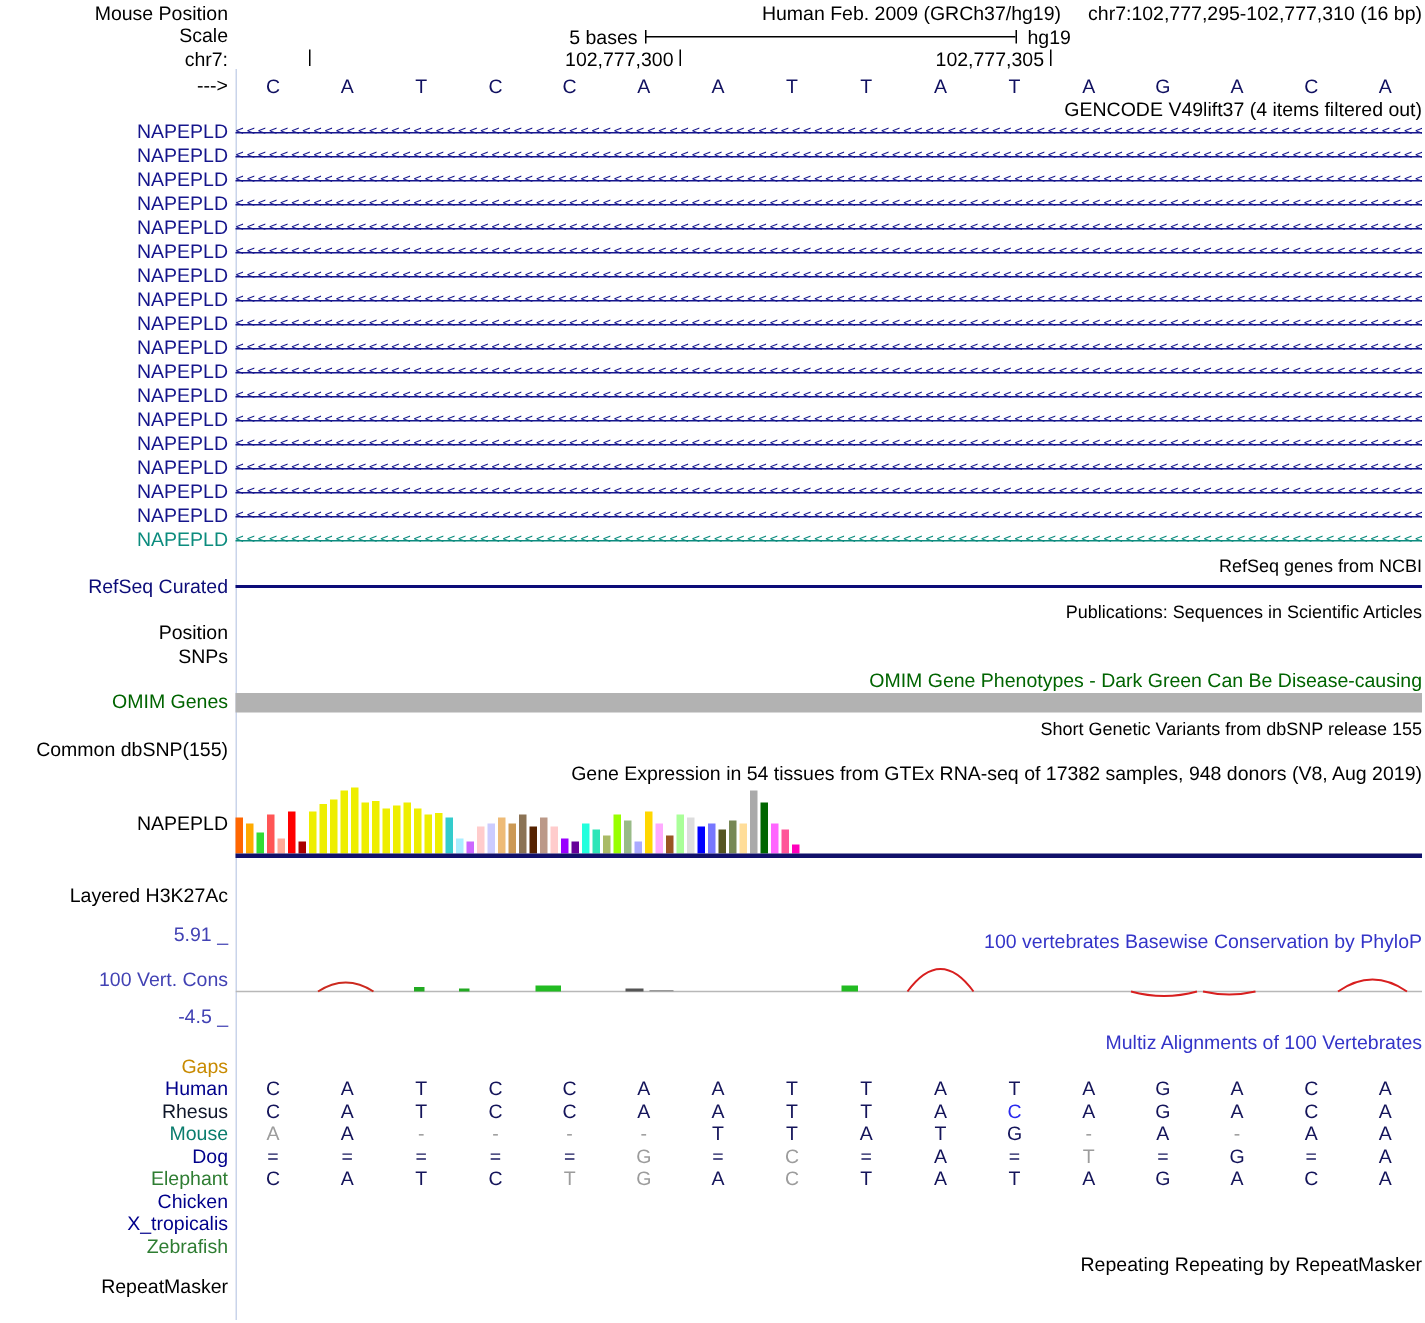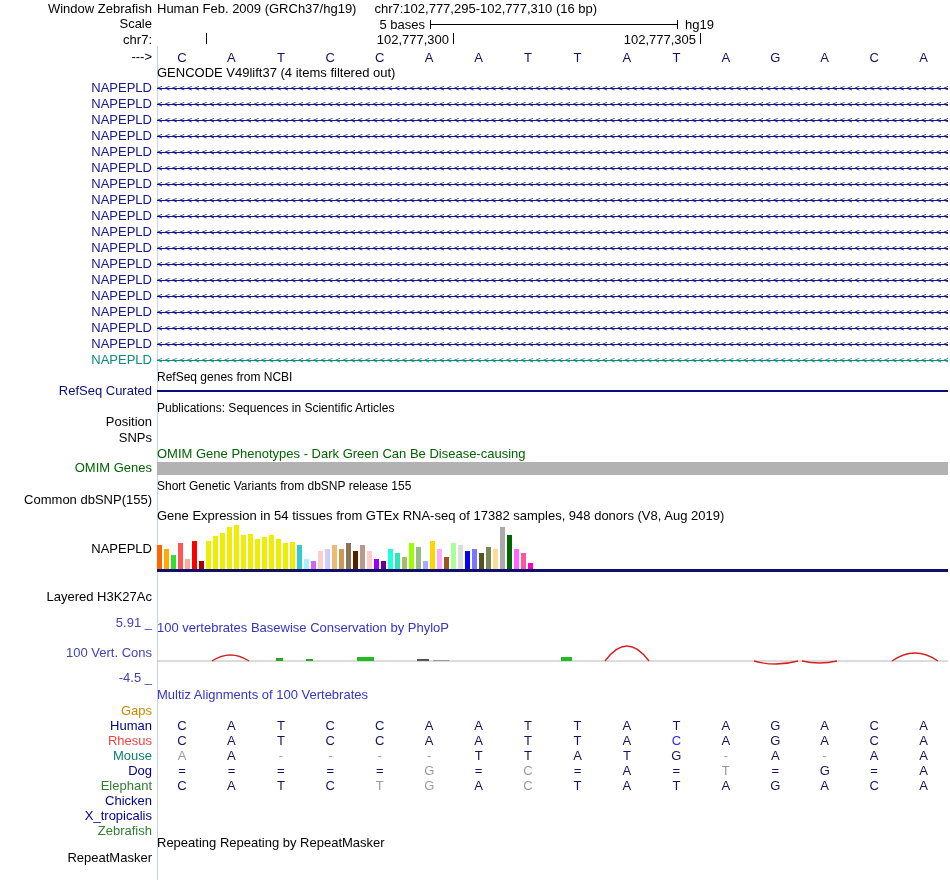--- a/index.html
+++ b/index.html
@@ -1,21 +1,21 @@
 <!DOCTYPE html>
 <html><head>
 <meta charset="utf-8">
 <style>
   *{margin:0;padding:0;box-sizing:border-box}
   html,body{background:#fff}
   body{font-family:"Liberation Sans",sans-serif;color:#000}
   #screen{position:relative;width:950px;height:882px;background:#fff;overflow:hidden;font-size:13px}
   .abs{position:absolute}
   .g{position:absolute;left:0;width:152px;text-align:right;white-space:nowrap;line-height:14px}
-  .c{position:absolute;left:157px;width:791px;text-align:left;white-space:nowrap;line-height:14px}
+  .c{position:absolute;left:157px;width:791px;text-align:right;white-space:nowrap;line-height:14px}
   .small{font-size:12px}
   #guide-left{position:absolute;left:157px;top:46px;width:1px;height:834px}
   #ruler{position:absolute;left:157px;top:33px;width:791px;height:14px}
   .rtick{position:absolute;top:0;width:1px;height:11px;background:#000}
   .rlabel{position:absolute;top:0;width:120px;text-align:right;line-height:13px}
   #seq-row{position:absolute;left:157px;top:50px;width:791px;height:15px}
   .base{position:absolute;top:0;width:50px;text-align:center;line-height:15px;font-size:13px}
   #transcripts,#multiz-rows{position:absolute;left:0;top:0;width:100%;height:100%}
   .tx-label{font-size:13px;line-height:16px}
   .tx{position:absolute;left:157px;width:791px;height:16px;overflow:hidden;white-space:nowrap;
@@ -28,21 +28,21 @@
   .sp-label{font-size:13px;line-height:15px}
   .sp-row{position:absolute;left:157px;width:791px;height:15px}
 </style>
 </head>
 <body>
 
 <div id="screen">
 
   <div id="guide-left" style="background: rgb(201, 212, 234);"></div>
 
-  <div class="g" style="top:2px">Window Zebrafish</div>
+  <div class="g" style="top:2px">Mouse Position</div>
   <div class="c" style="top:2px">
     <span style="margin-right:18px">Human Feb. 2009 (GRCh37/hg19)</span><span>chr7:102,777,295-102,777,310 (16 bp)</span>
   </div>
 
   <div class="g" style="top:17px">Scale</div>
   <div class="abs" style="left:157px;top:17px;width:791px;height:15px">
     <div class="abs" style="left:0;top:0;width:268px;text-align:right">5 bases</div>
     <div class="abs" style="left:273px;top:7px;width:247px;height:1px;background:#000"></div>
     <div class="abs" style="left:273px;top:3px;width:1px;height:9px;background:#000"></div>
     <div class="abs" style="left:520px;top:3px;width:1px;height:9px;background:#000"></div>
@@ -230,21 +230,21 @@
         <span class="base" style="left: 346.062px; color: rgb(20, 20, 90);">T</span>
         <span class="base" style="left: 395.5px; color: rgb(20, 20, 90);">T</span>
         <span class="base" style="left: 444.938px; color: rgb(20, 20, 90);">A</span>
         <span class="base" style="left: 494.375px; color: rgb(20, 20, 90);">T</span>
         <span class="base" style="left: 543.812px; color: rgb(20, 20, 90);">A</span>
         <span class="base" style="left: 593.25px; color: rgb(20, 20, 90);">G</span>
         <span class="base" style="left: 642.688px; color: rgb(20, 20, 90);">A</span>
         <span class="base" style="left: 692.125px; color: rgb(20, 20, 90);">C</span>
         <span class="base" style="left: 741.562px; color: rgb(20, 20, 90);">A</span>
       </div>
-      <div class="g sp-label" style="top: 733px; color: #ef4444;">Rhesus</div>
+      <div class="g sp-label" style="top: 733px; color: #0f172a;">Rhesus</div>
       <div class="sp-row" style="top: 733px;">
         <span class="base" style="left: 0px; color: rgb(20, 20, 90);">C</span>
         <span class="base" style="left: 49.4375px; color: rgb(20, 20, 90);">A</span>
         <span class="base" style="left: 98.875px; color: rgb(20, 20, 90);">T</span>
         <span class="base" style="left: 148.312px; color: rgb(20, 20, 90);">C</span>
         <span class="base" style="left: 197.75px; color: rgb(20, 20, 90);">C</span>
         <span class="base" style="left: 247.188px; color: rgb(20, 20, 90);">A</span>
         <span class="base" style="left: 296.625px; color: rgb(20, 20, 90);">A</span>
         <span class="base" style="left: 346.062px; color: rgb(20, 20, 90);">T</span>
         <span class="base" style="left: 395.5px; color: rgb(20, 20, 90);">T</span>

